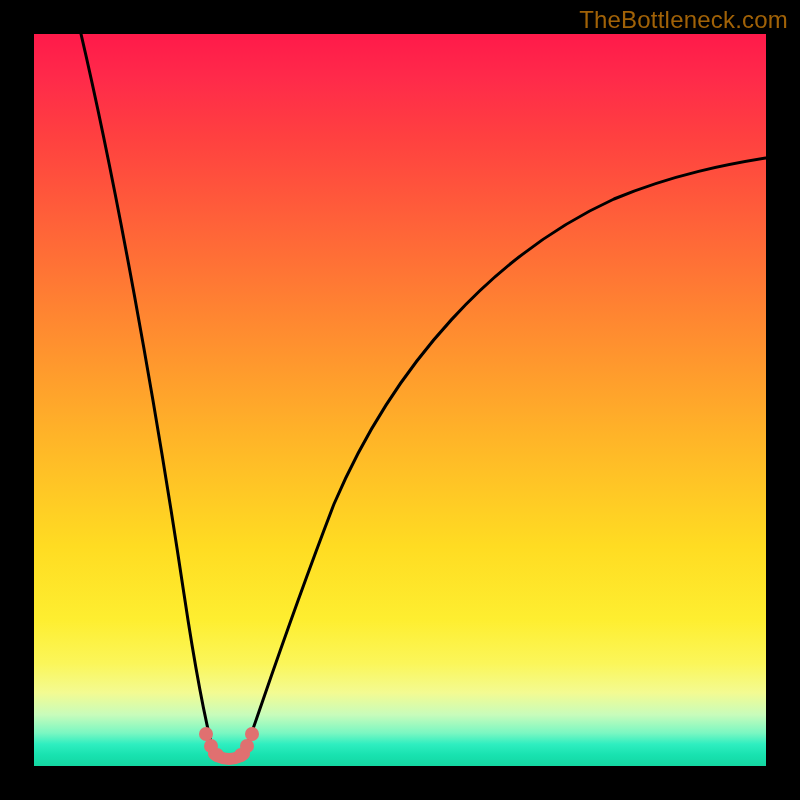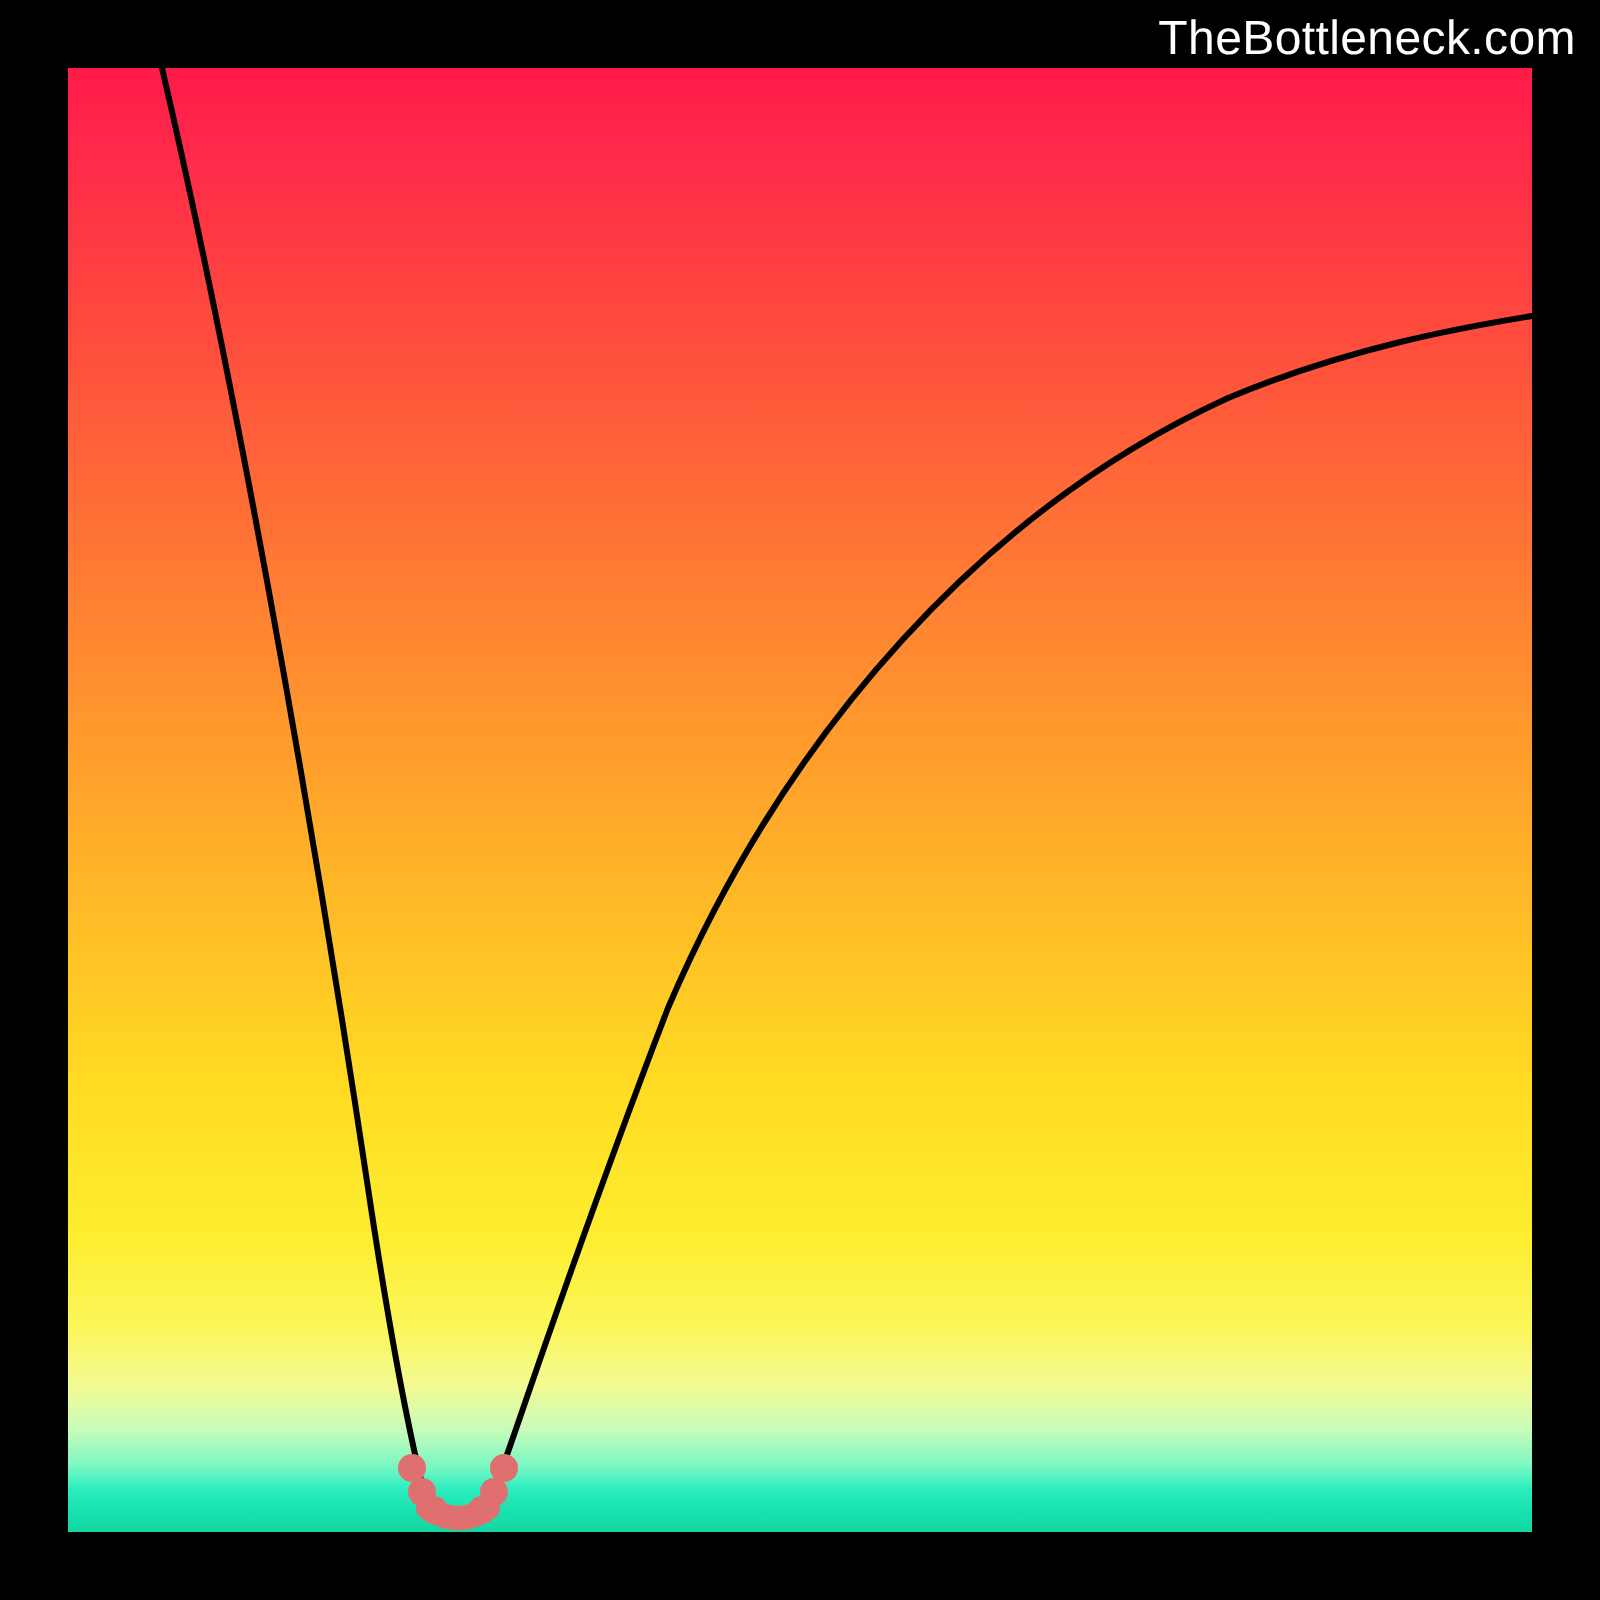--- a/index.html
+++ b/index.html
@@ -45,21 +45,21 @@
     position: absolute;
     left: 0;
     top: 0;
     width: 732px;
     height: 732px;
   }
   .watermark {
     position: absolute;
     top: 6px;
     right: 12px;
-    color: #ffffff;
+    color: #a16207;
     font-size: 24px;
     font-weight: 500;
     letter-spacing: 0.2px;
   }
 </style>
 </head>
 <body>
 
 <div class="frame">
   <div class="gradient"></div>

